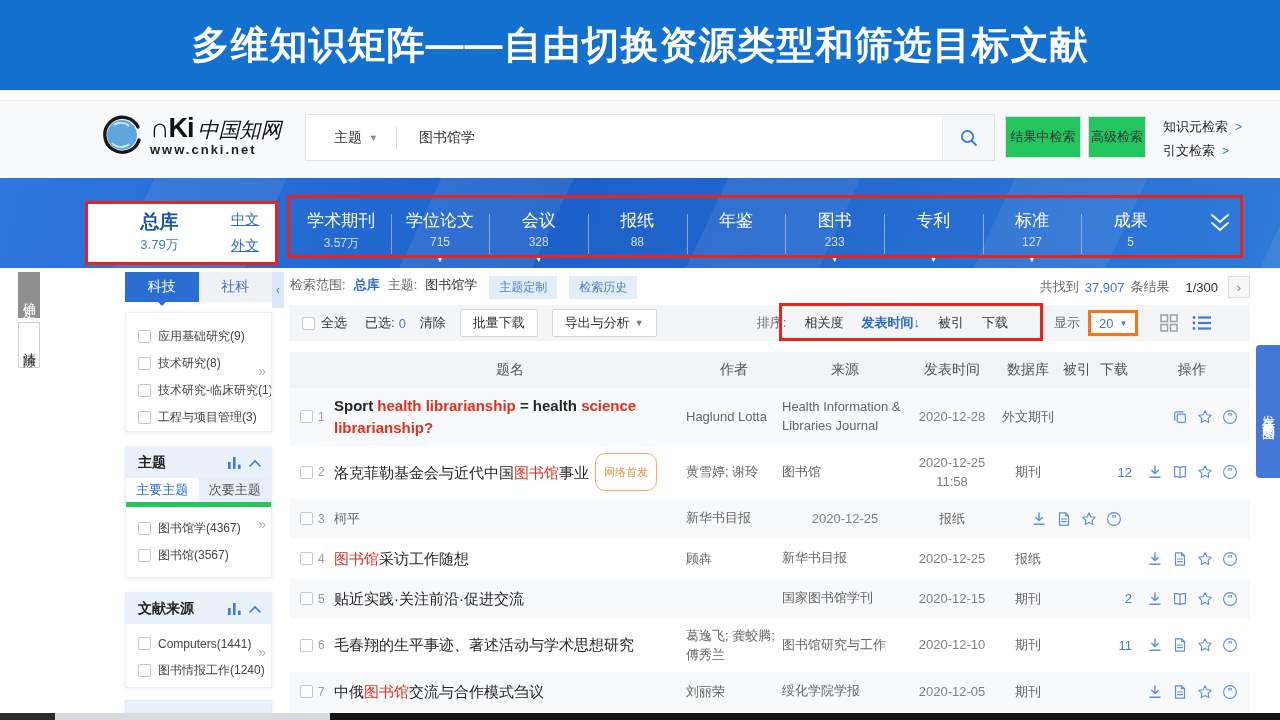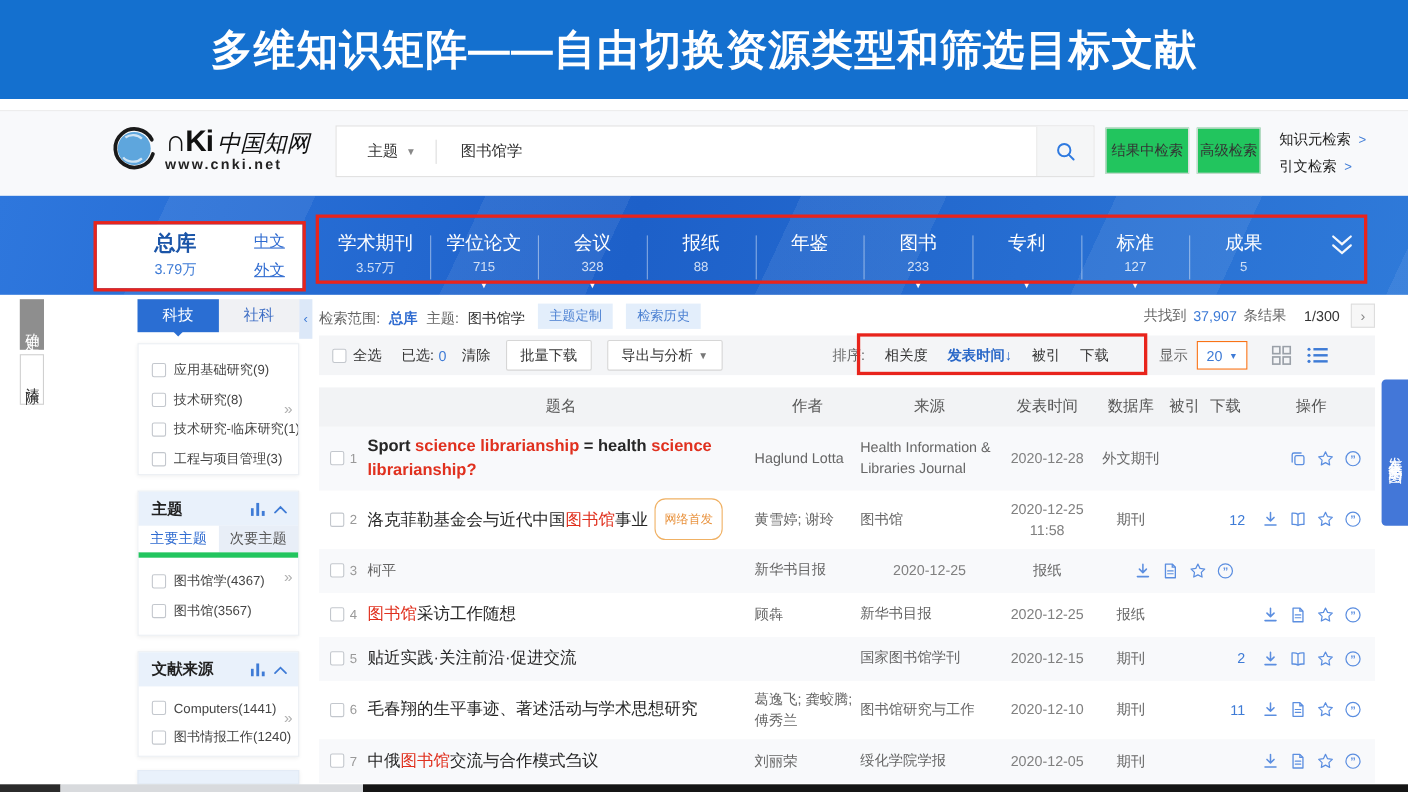--- a/index.html
+++ b/index.html
@@ -81,21 +81,21 @@
   .gtab{flex:1;display:flex;align-items:center;justify-content:center;font-size:13px;background:#e8eef7;color:#555;cursor:pointer;}
   .gtab.active{background:#fff;color:#2f6bd0;}
   .ck-item{display:flex;align-items:center;gap:7px;height:27px;padding-left:12px;cursor:pointer;white-space:nowrap;overflow:hidden;}
   .ckbox{width:13px;height:13px;border:1px solid #c3c7cd;border-radius:2px;background:#fff;flex:none;display:inline-block;}
   .ck-label{font-size:12px;color:#444;}
   .expand{position:absolute;right:5px;top:50%;margin-top:-9px;color:#b0b0b0;font-size:14px;cursor:pointer;}
   .box2 .expand,.box3 .expand{margin-top:4px;}
 
   
   .scope-row{position:absolute;left:290px;top:274px;width:960px;height:26px;display:flex;align-items:center;justify-content:space-between;}
-  .scope-left{display:flex;align-items:flex-end;gap:8px;font-size:13px;}
+  .scope-left{display:flex;align-items:flex-start;gap:8px;font-size:13px;}
   .g{color:#666;} .d{color:#333;}
   .b{color:#2f6bd0;font-weight:700;}
   .pill{background:#e3eefb;color:#4a7fd1;font-size:12px;padding:3px 10px;cursor:pointer;margin-left:4px;}
   .scope-right{display:flex;align-items:center;gap:6px;font-size:13px;}
   .blue{color:#3e7bd6;}
   .page{color:#333;margin-left:10px;}
   .next{width:22px;height:22px;border:1px solid #ddd;background:#f7f7f7;color:#888;display:flex;align-items:center;justify-content:center;cursor:pointer;margin-left:4px;}
 
   .toolbar{position:absolute;left:290px;top:305px;width:960px;height:36px;background:#f4f5f7;
     display:flex;align-items:center;font-size:13px;color:#333;}
@@ -105,21 +105,21 @@
   .tb-zero{color:#3e7bd6;margin-left:4px;}
   .tb-clear{margin-left:14px;cursor:pointer;}
   .tb-btn{height:28px;background:#fff;border:1px solid #d6d6d6;border-radius:2px;display:flex;align-items:center;
     justify-content:center;padding:0 12px;margin-left:14px;cursor:pointer;}
   .tb-btn .caret{font-size:9px;color:#777;margin-left:5px;}
   .sort-box{display:flex;align-items:center;gap:18px;margin-left:100px;}
   .sort-opt{cursor:pointer;color:#333;}
   .sort-opt.active{color:#2a68c8;font-weight:700;}
   .sort-opt .sarrow{color:#2a68c8;}
   .disp{display:flex;align-items:center;margin-left:46px;gap:8px;}
-  .disp-box{height:26px;border:1px solid #f97316;background:#fff;display:flex;align-items:center;padding:0 8px;gap:6px;color:#3e7bd6;cursor:pointer;}
+  .disp-box{height:26px;border:3px solid #f97316;background:#fff;display:flex;align-items:center;padding:0 8px;gap:6px;color:#3e7bd6;cursor:pointer;}
   .disp-box .caret{font-size:8px;}
   .view-icons{display:flex;align-items:center;gap:14px;margin-left:22px;}
 
   
   .result-table{position:absolute;left:290px;top:352px;width:960px;height:362px;overflow:hidden;}
   .grid{display:grid;grid-template-columns:44px 352px 96px 126px 88px 64px 34px 40px 116px;align-items:center;}
   .thead{height:36px;background:#f2f3f5;font-size:14px;color:#555;}
   .thead span{text-align:center;}
   .trow{min-height:40px;padding:7px 0;font-size:13px;}
   .trow:nth-child(odd){background:#f8f9fb;}
@@ -451,21 +451,21 @@
       <span>被引</span>
       <span>下载</span>
       <span>操作</span>
     </div>
     <div id="rows">
   <div class="trow grid">
     <span class="c-sel">
       <span class="ckbox"></span>
       <span class="row-num">1</span>
     </span>
-    <span class="c-title" style="font-weight: 600;"><span>Sport </span><span class="hl">science librarianship</span><span> = health </span><span class="hl">science librarianship?</span></span>
+    <span class="c-title" style="font-weight: 600;"><span>Sport </span><span class="hl">health librarianship</span><span> = health </span><span class="hl">science librarianship?</span></span>
     <span class="c-auth">Haglund Lotta</span>
     <span class="c-src">Health Information &amp; Libraries Journal</span>
     <span class="c-date">2020-12-28</span>
     <span class="c-db">外文期刊</span>
     <span class="c-cited"></span>
     <span class="c-dl"></span>
     <span class="c-ops">
             <span class="op">
               <svg viewBox="0 0 16 16">
                 <rect x="5.2" y="5.2" width="8.2" height="8.2" rx="1.5" stroke="currentColor" stroke-width="1.2" fill="none"></rect>

